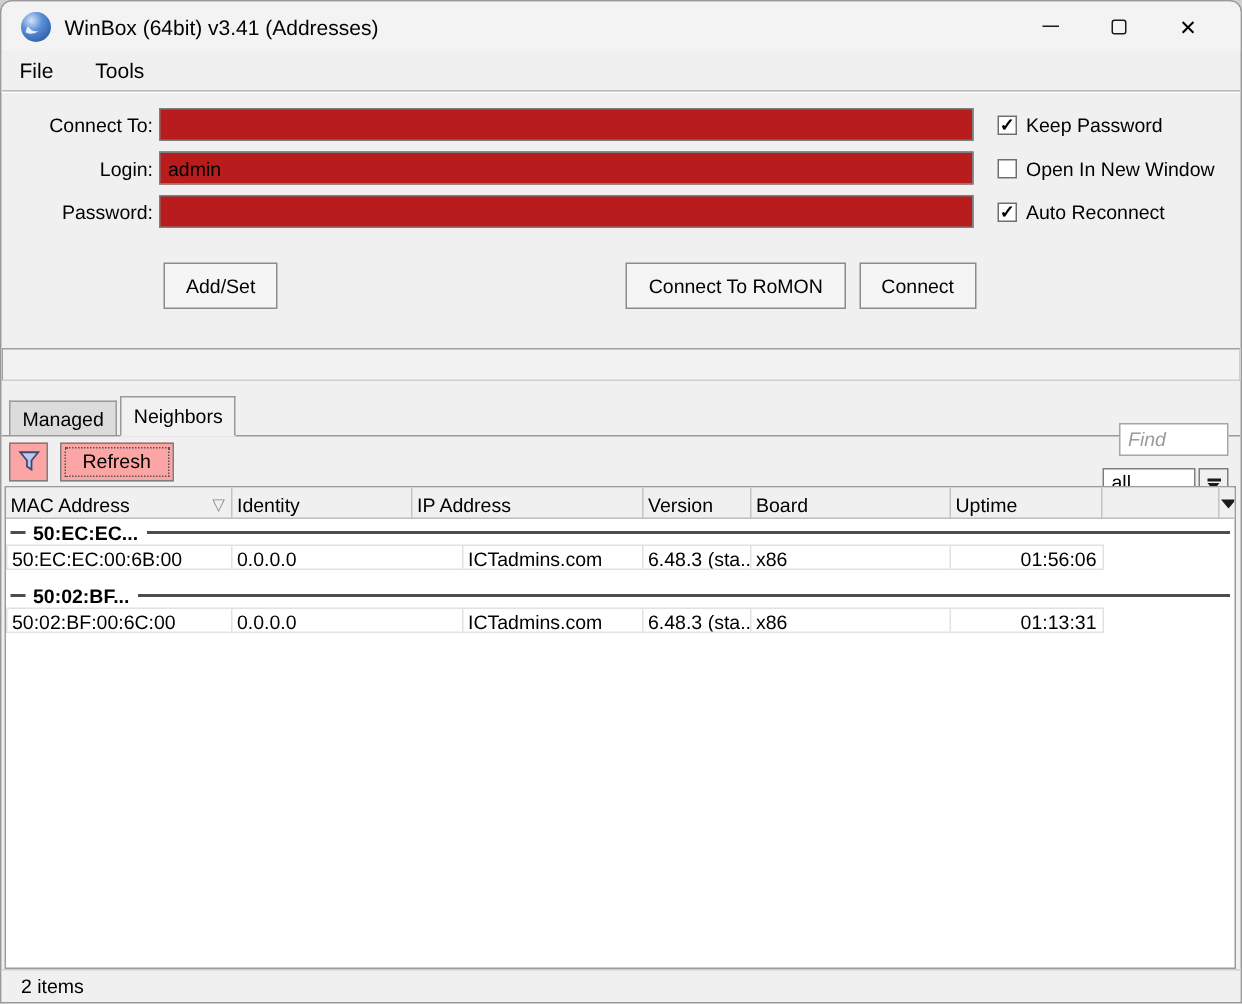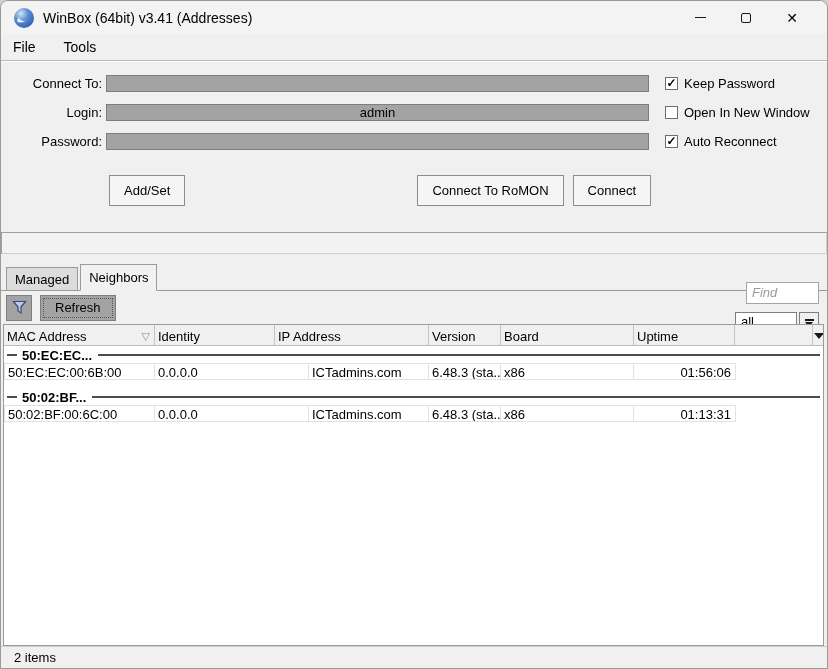--- a/index.html
+++ b/index.html
@@ -26,42 +26,42 @@
 
   
   .menubar { height:27px; display:flex; align-items:center; padding-left:10px; gap:24px;
     border-bottom:1px solid #b9b9b9; box-shadow:0 1px 0 #fdfdfd; flex:0 0 auto; font-size:14px; }
   .menu-item { padding:2px 2px; }
 
   
   .form-panel { padding:11px 0 0 0; flex:0 0 auto; }
   .form-row { display:flex; align-items:center; margin-bottom:7px; height:22px; }
   .form-label { flex:0 0 105px; text-align:right; padding-right:4px; }
-  .form-input { flex:0 0 543px; height:17px; border:1px solid #7e7e7e; background:#a3a3a3; padding:0 5px; font:inherit; outline:none;text-align:center; }
+  .form-input { flex:0 0 543px; height:22px; border:1px solid #7e7e7e; background:#b91c1c; padding:0 5px; font:inherit; outline:none; }
   .cb-wrap { display:flex; align-items:center; margin-left:16px; gap:6px; }
   .checkbox { width:13px; height:13px; background:#fff; border:1px solid #6e6e6e; display:flex; align-items:center; justify-content:center; flex:0 0 auto; }
   .checkbox.checked::after { content:"✓"; font-size:12px; font-weight:bold; line-height:1; margin-top:-1px; }
   .btn-row { display:flex; align-items:center; margin:23px 176px 0 108px; }
   .btn { height:31px; border:1px solid #8c8c8c; background:#f5f5f5; padding:0 14px; font:inherit; display:inline-flex; align-items:center; justify-content:center; }
   .btn-right { margin-left:auto; display:flex; gap:9px; }
   .form-panel .spacer-bottom { height:26px; }
 
   
   .status-strip { height:22px; margin:0; background:#f2f2f2;
     border-top:1px solid #9f9f9f; border-left:1px solid #9f9f9f;
     border-right:1px solid #cfcfcf; border-bottom:1px solid #cfcfcf; flex:0 0 auto; }
 
   
   .tabs { margin-top:10px; display:flex; align-items:flex-end; border-bottom:1px solid #9a9a9a; padding-left:5px; flex:0 0 auto; }
   .tab { height:23px; background:#dcdcdc; border:1px solid #9a9a9a; border-bottom:none; padding:0 8px; display:flex; align-items:center; margin-right:2px; position:relative; }
   .tab.active { height:27px; background:#f1f1f1; margin-bottom:-1px; border-bottom:1px solid #f1f1f1; z-index:2; }
 
   
   .toolbar { height:33px; display:flex; align-items:center; padding:0 8px 0 5px; gap:8px; flex:0 0 auto; }
-  .tool-btn { height:26px; border:1px solid #7e7e7e; background:#a3a3a3; display:flex; align-items:center; justify-content:center; font:inherit; }
+  .tool-btn { height:26px; border:1px solid #7e7e7e; background:#fca5a5; display:flex; align-items:center; justify-content:center; font:inherit; }
   .filter-btn { width:26px; }
   .refresh-btn { padding:0 14px; outline:1px dotted #555; outline-offset:-4px; }
   .toolbar-right { margin-left:auto; display:flex; align-items:flex-end; gap:8px;flex-direction:column; }
   .find-input { width:73px; height:22px; border:1px solid #a5a5a5; background:#fff; padding:0 5px; font:inherit; outline:none; }
   .find-input::placeholder { color:#9b9b9b; font-style:italic; }
   .combo-box { width:62px; height:22px; border:1px solid #7e7e7e; background:#fff; padding:1px 0 0 5px; }
   .drop-btn { width:20px; height:22px; border:1px solid #7e7e7e; background:#f0f0f0; display:flex; align-items:center; justify-content:center; margin-left:2px; }
   .drop-icon { display:flex; flex-direction:column; align-items:center; }
   .drop-icon .bar { width:9px; height:2px; background:#1a1a1a; margin-bottom:1px; }
   .drop-icon .tri { width:0; height:0; border-left:4px solid transparent; border-right:4px solid transparent; border-top:5px solid #1a1a1a; }

